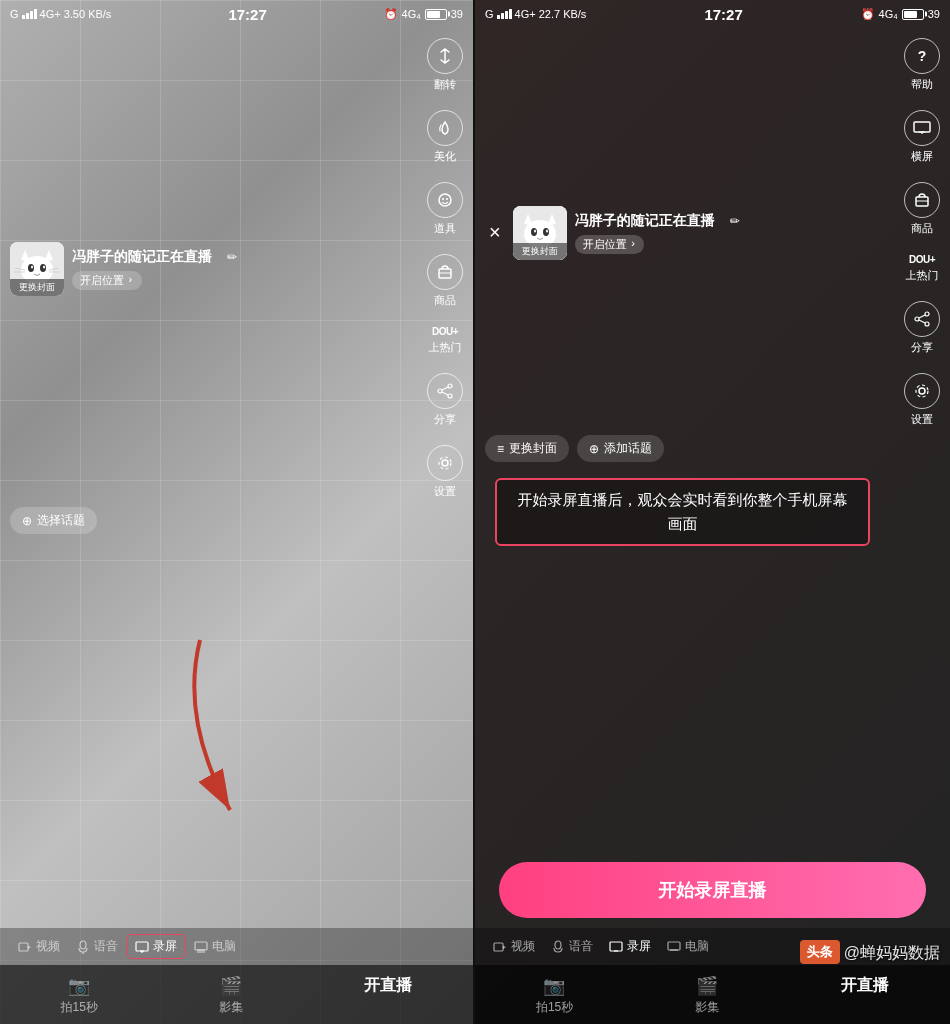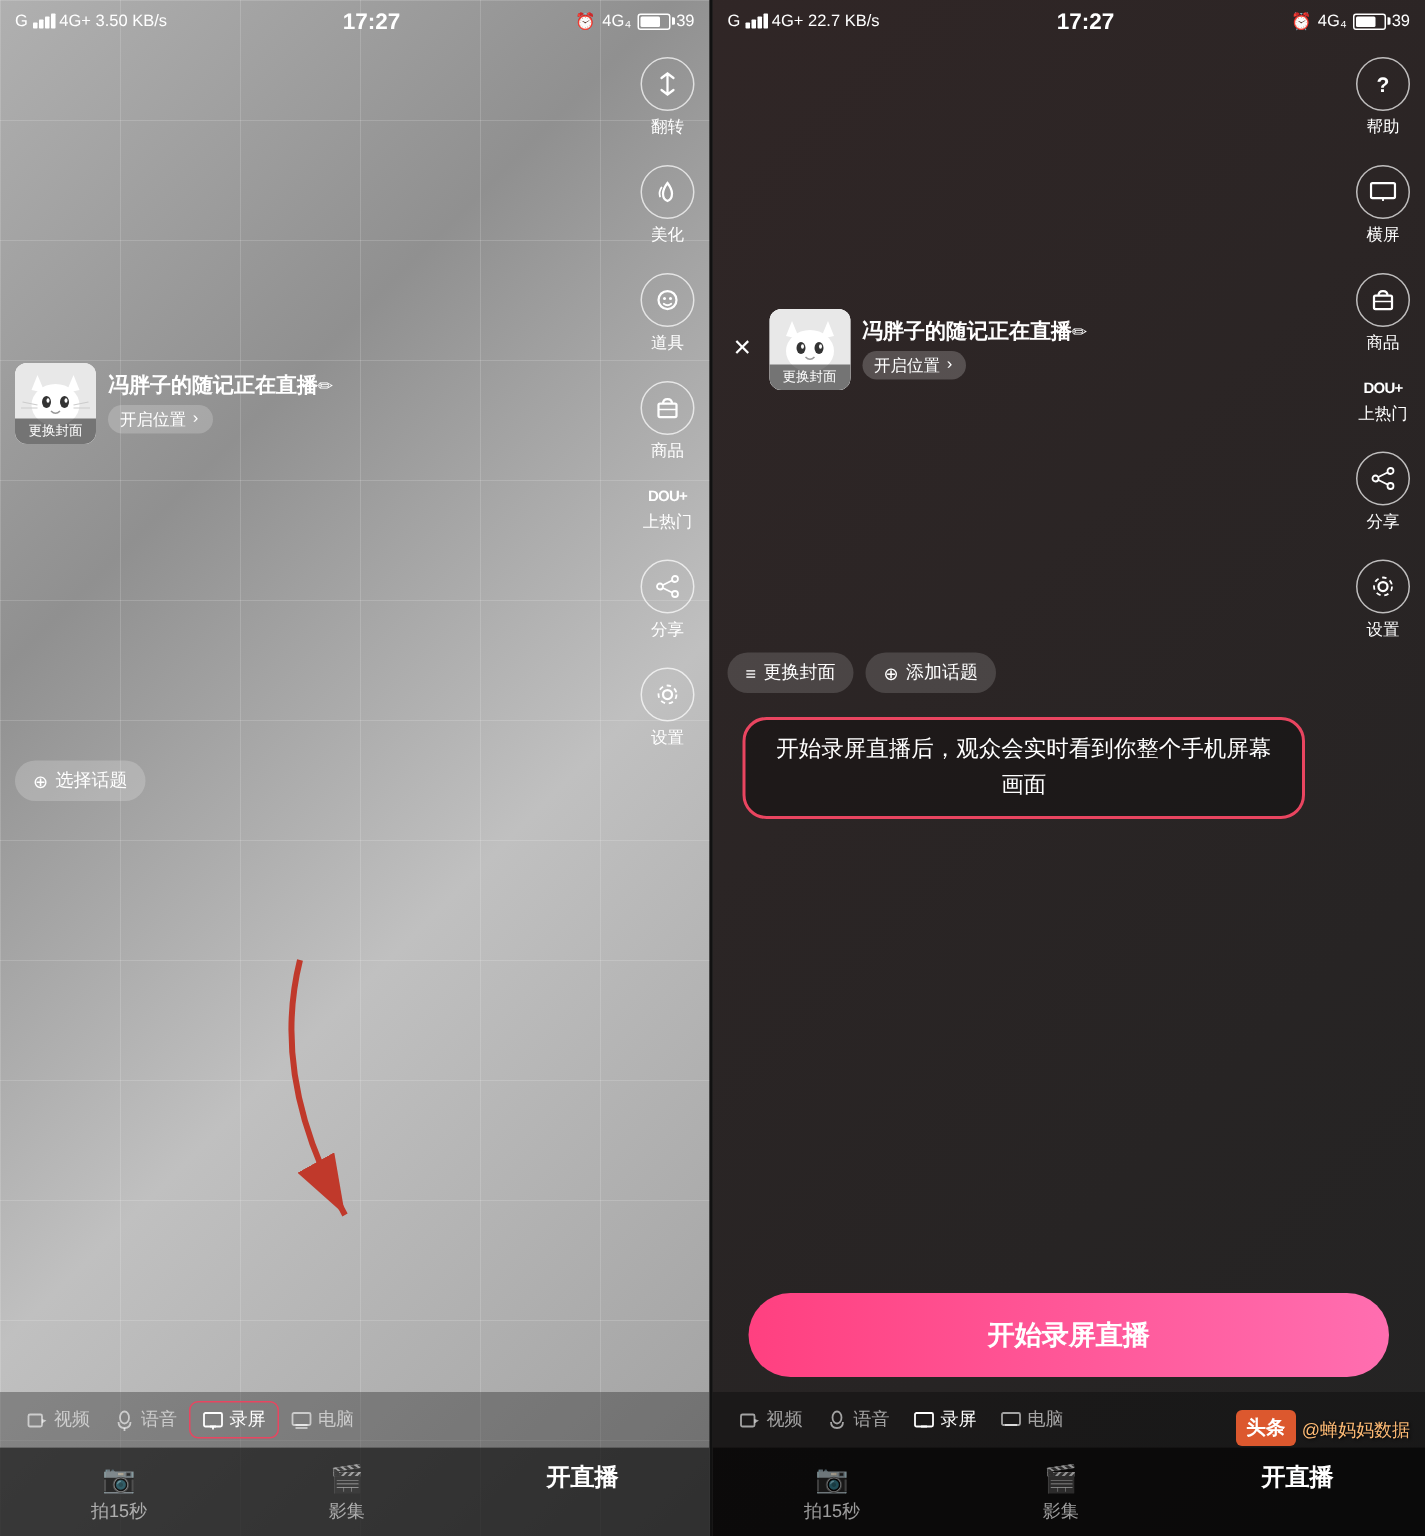--- a/index.html
+++ b/index.html
@@ -172,21 +172,21 @@
       font-size: 9px;
       text-align: center;
       padding: 2px 1px;
     }
     .profile-info {
       flex: 1;
     }
     .profile-name-row {
       display: flex;
       align-items: center;
-      gap: 0;
+      gap: 15px;
       margin-bottom: 4px;
     }
     .profile-name {
       color: white;
       font-size: 14px;
       font-weight: 600;
     }
     .edit-icon {
       color: white;
       font-size: 12px;
@@ -274,21 +274,21 @@
       gap: 5px;
     }
     
     .warning-box {
       position: absolute;
       top: 50%;
       left: 20px;
       right: 80px;
       transform: translateY(-50%);
       border: 2px solid #e94560;
-      border-radius: 16px;
+      border-radius: 6px;
       background: rgba(0,0,0,0.3);
       padding: 8px 16px;
       text-align: center;
       color: white;
       font-size: 15px;
       line-height: 1.6;
       z-index: 20;
     }
     
     .bottom-area {
@@ -377,22 +377,22 @@
     .watermark-logo {
       color: white;
       font-size: 13px;
       font-weight: bold;
       background: rgba(255,100,50,0.85);
       padding: 3px 7px;
       border-radius: 4px;
       display: inline-block;
     }
     .watermark-text {
-      color: #fdba74;
-      font-size: 12px;
+      color: #e5e5e5;
+      font-size: 16px;
       margin-top: 2px;
       text-shadow: 1px 1px 2px rgba(0,0,0,0.8);
     }
   </style>
 </head>
 <body>
 
 <div class="phone-container">
 
   <div class="phone-left">

